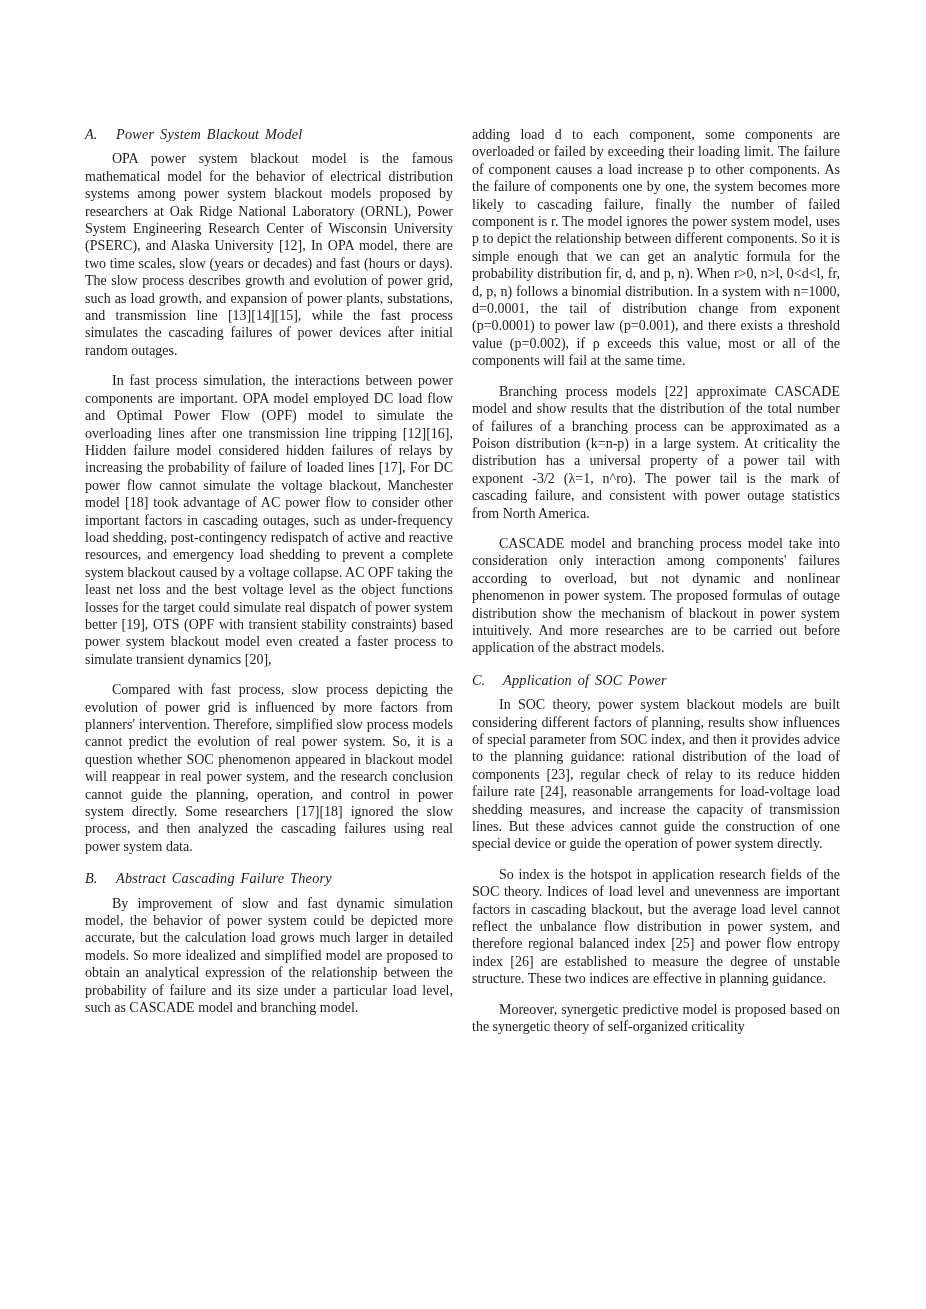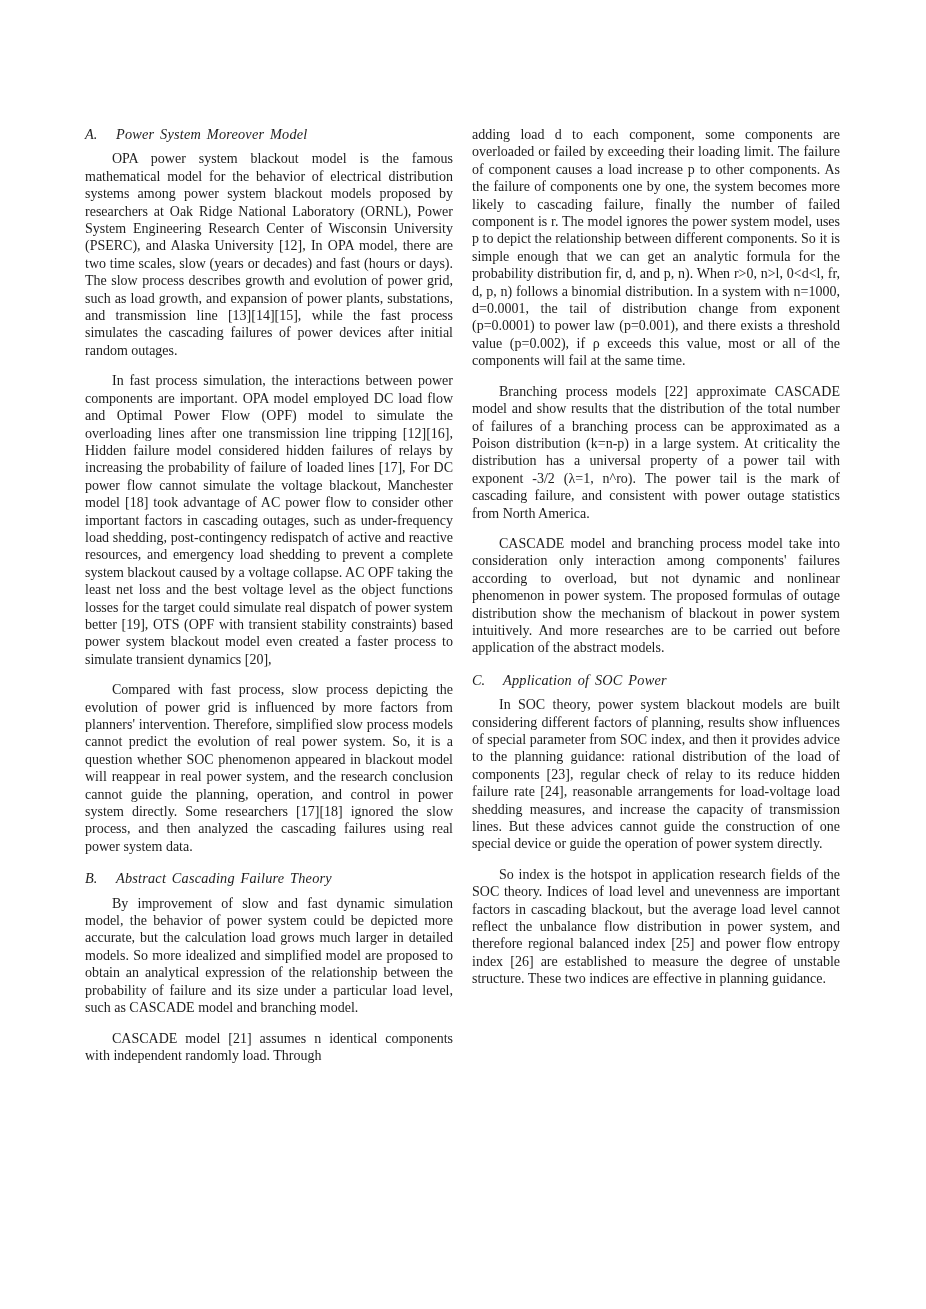--- a/index.html
+++ b/index.html
@@ -62,38 +62,38 @@
   }
 </style>
 </head>
 <body>
 
 <div class="page">
 
   <div class="col">
     <h3 class="section-heading first">
       <span class="sec-label">A.</span>
-      <span class="sec-title">Power System Moreover Model</span>
+      <span class="sec-title">Power System Blackout Model</span>
     </h3>
     <p>OPA power system blackout model is the famous mathematical model for the behavior of electrical distribution systems among power system blackout models proposed by researchers at Oak Ridge National Laboratory (ORNL), Power System Engineering Research Center of Wisconsin University (PSERC), and Alaska University [12], In OPA model, there are two time scales, slow (years or decades) and fast (hours or days). The slow process describes growth and evolution of power grid, such as load growth, and expansion of power plants, substations, and transmission line [13][14][15], while the fast process simulates the cascading failures of power devices after initial random outages.</p>
     <p>In fast process simulation, the interactions between power components are important. OPA model employed DC load flow and Optimal Power Flow (OPF) model to simulate the overloading lines after one transmission line tripping [12][16], Hidden failure model considered hidden failures of relays by increasing the probability of failure of loaded lines [17], For DC power flow cannot simulate the voltage blackout, Manchester model [18] took advantage of AC power flow to consider other important factors in cascading outages, such as under-frequency load shedding, post-contingency redispatch of active and reactive resources, and emergency load shedding to prevent a complete system blackout caused by a voltage collapse. AC OPF taking the least net loss and the best voltage level as the object functions losses for the target could simulate real dispatch of power system better [19], OTS (OPF with transient stability constraints) based power system blackout model even created a faster process to simulate transient dynamics [20],</p>
     <p>Compared with fast process, slow process depicting the evolution of power grid is influenced by more factors from planners' intervention. Therefore, simplified slow process models cannot predict the evolution of real power system. So, it is a question whether SOC phenomenon appeared in blackout model will reappear in real power system, and the research conclusion cannot guide the planning, operation, and control in power system directly. Some researchers [17][18] ignored the slow process, and then analyzed the cascading failures using real power system data.</p>
     <h3 class="section-heading">
       <span class="sec-label">B.</span>
       <span class="sec-title">Abstract Cascading Failure Theory</span>
     </h3>
     <p>By improvement of slow and fast dynamic simulation model, the behavior of power system could be depicted more accurate, but the calculation load grows much larger in detailed models. So more idealized and simplified model are proposed to obtain an analytical expression of the relationship between the probability of failure and its size under a particular load level, such as CASCADE model and branching model.</p>
-    <p class="last">CASCADE model [21] assumes n identical components with independent randomly load. Through</p>
   </div>
 
   <div class="col">
     <p class="no-indent">adding load d to each component, some components are overloaded or failed by exceeding their loading limit. The failure of component causes a load increase p to other components. As the failure of components one by one, the system becomes more likely to cascading failure, finally the number of failed component is r. The model ignores the power system model, uses p to depict the relationship between different components. So it is simple enough that we can get an analytic formula for the probability distribution fir, d, and p, n). When r&gt;0, n&gt;l, 0&lt;d&lt;l, fr, d, p, n) follows a binomial distribution. In a system with n=1000, d=0.0001, the tail of distribution change from exponent (p=0.0001) to power law (p=0.001), and there exists a threshold value (p=0.002), if ρ exceeds this value, most or all of the components will fail at the same time.</p>
     <p>Branching process models [22] approximate CASCADE model and show results that the distribution of the total number of failures of a branching process can be approximated as a Poison distribution (k=n-p) in a large system. At criticality the distribution has a universal property of a power tail with exponent -3/2 (λ=1, n^ro). The power tail is the mark of cascading failure, and consistent with power outage statistics from North America.</p>
     <p>CASCADE model and branching process model take into consideration only interaction among components' failures according to overload, but not dynamic and nonlinear phenomenon in power system. The proposed formulas of outage distribution show the mechanism of blackout in power system intuitively. And more researches are to be carried out before application of the abstract models.</p>
     <h3 class="section-heading">
       <span class="sec-label">C.</span>
       <span class="sec-title">Application of SOC Power</span>
     </h3>
     <p>In SOC theory, power system blackout models are built considering different factors of planning, results show influences of special parameter from SOC index, and then it provides advice to the planning guidance: rational distribution of the load of components [23], regular check of relay to its reduce hidden failure rate [24], reasonable arrangements for load-voltage load shedding measures, and increase the capacity of transmission lines. But these advices cannot guide the construction of one special device or guide the operation of power system directly.</p>
     <p>So index is the hotspot in application research fields of the SOC theory. Indices of load level and unevenness are important factors in cascading blackout, but the average load level cannot reflect the unbalance flow distribution in power system, and therefore regional balanced index [25] and power flow entropy index [26] are established to measure the degree of unstable structure. These two indices are effective in planning guidance.</p>
+    <p class="last">Moreover, synergetic predictive model is proposed based on the synergetic theory of self-organized criticality</p>
   </div>
 
 </div>
 
 </body></html>

